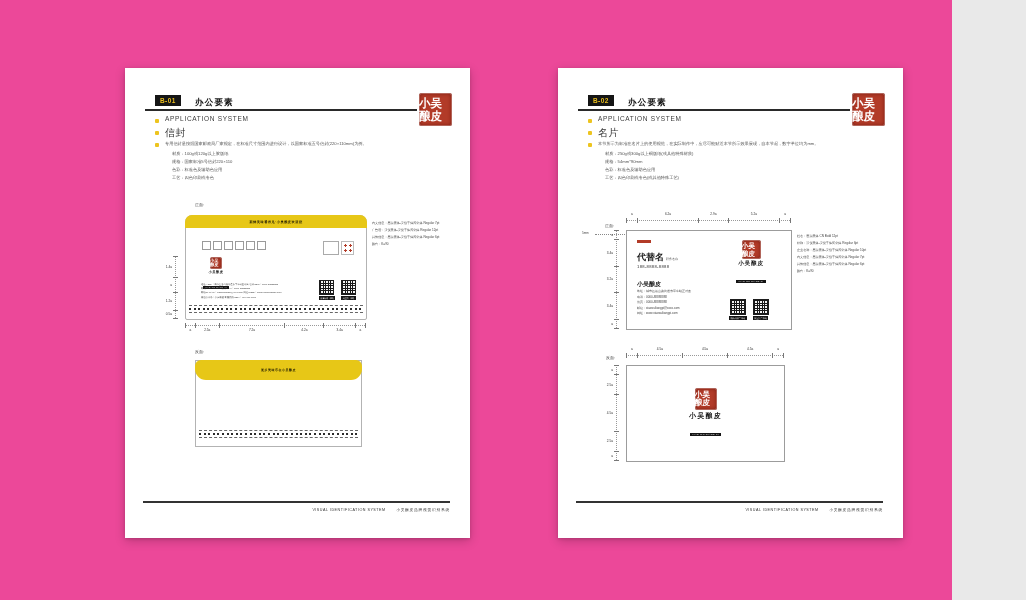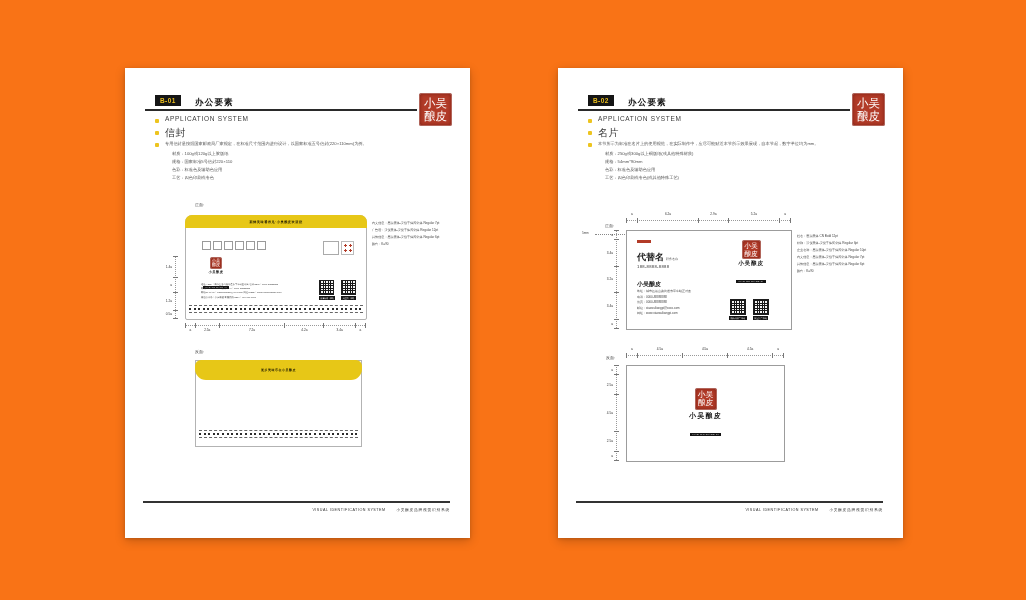--- a/index.html
+++ b/index.html
@@ -1,27 +1,27 @@
 <!DOCTYPE html>
 <html><head>
 <meta charset="utf-8">
 <style>
   html,body{margin:0;padding:0;background:#e9e9e9;font-family:"Liberation Sans","DejaVu Sans",sans-serif;}
-  .canvas{position:relative;width:1026px;height:600px;background:#f97316;overflow:hidden;}
+  .canvas{position:relative;width:952px;height:600px;background:#ec4899;overflow:hidden;}
   .page{position:absolute;width:345px;height:470px;background:#fff;
         box-shadow:0 3px 10px rgba(0,0,0,.20),0 1px 3px rgba(0,0,0,.14);}
   .p1{left:125px;top:68px;} .p2{left:558px;top:68px;}
 
   
   .badge{position:absolute;left:30px;top:27px;background:#151515;color:#e9bd1e;
          font-size:6.5px;font-weight:bold;padding:2px 5px;letter-spacing:.4px;}
   .ptitle{position:absolute;left:70px;top:29px;font-size:8.5px;font-weight:bold;color:#141414;letter-spacing:1.2px;}
   .hline{position:absolute;left:20px;top:41px;width:272px;height:2px;background:#2a2a2a;}
-  .seal{background:#b23b28;color:#fff;display:flex;flex-direction:column;align-items:center;justify-content:center;
-        border-radius:2.5px;font-weight:normal;line-height:1.05;text-align:center;
+  .seal{background:#b23b28;color:#fff;display:flex;flex-direction:column;align-items:flex-start;justify-content:center;
+        border-radius:2.5px;font-weight:bold;line-height:1.05;text-align:center;
         box-shadow:inset 0 0 0 1px rgba(255,255,255,.28), inset 0 0 4px rgba(100,15,8,.9);}
   .hdr-seal{position:absolute;right:18px;top:25px;width:33px;height:33px;font-size:11.5px;}
 
   
   .bullet{position:absolute;left:30px;width:4px;height:4px;background:#edc41f;border-radius:1px;}
   .b1{top:51px;} .b2{top:63px;} .b3{top:75px;}
   .appsys{position:absolute;left:40px;top:47px;font-size:6.5px;color:#3a3a3a;letter-spacing:.7px;}
   .itemname{position:absolute;left:40px;top:58px;font-size:10px;color:#333;letter-spacing:.6px;}
   .desc{position:absolute;left:40px;top:73px;width:270px;font-size:4.2px;color:#555;line-height:1.55;}
   .specs{position:absolute;left:47px;top:82px;font-size:4.2px;color:#555;line-height:1.9;}

